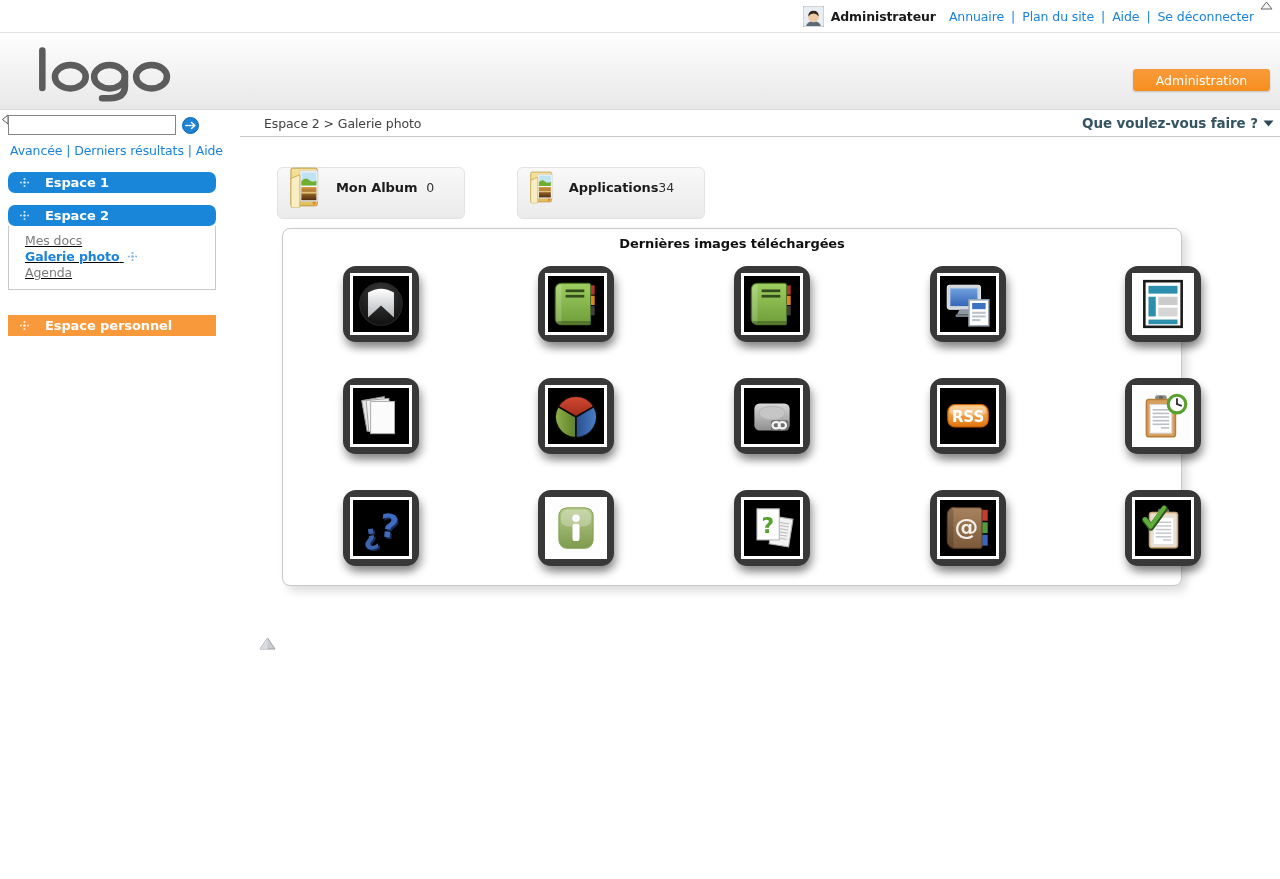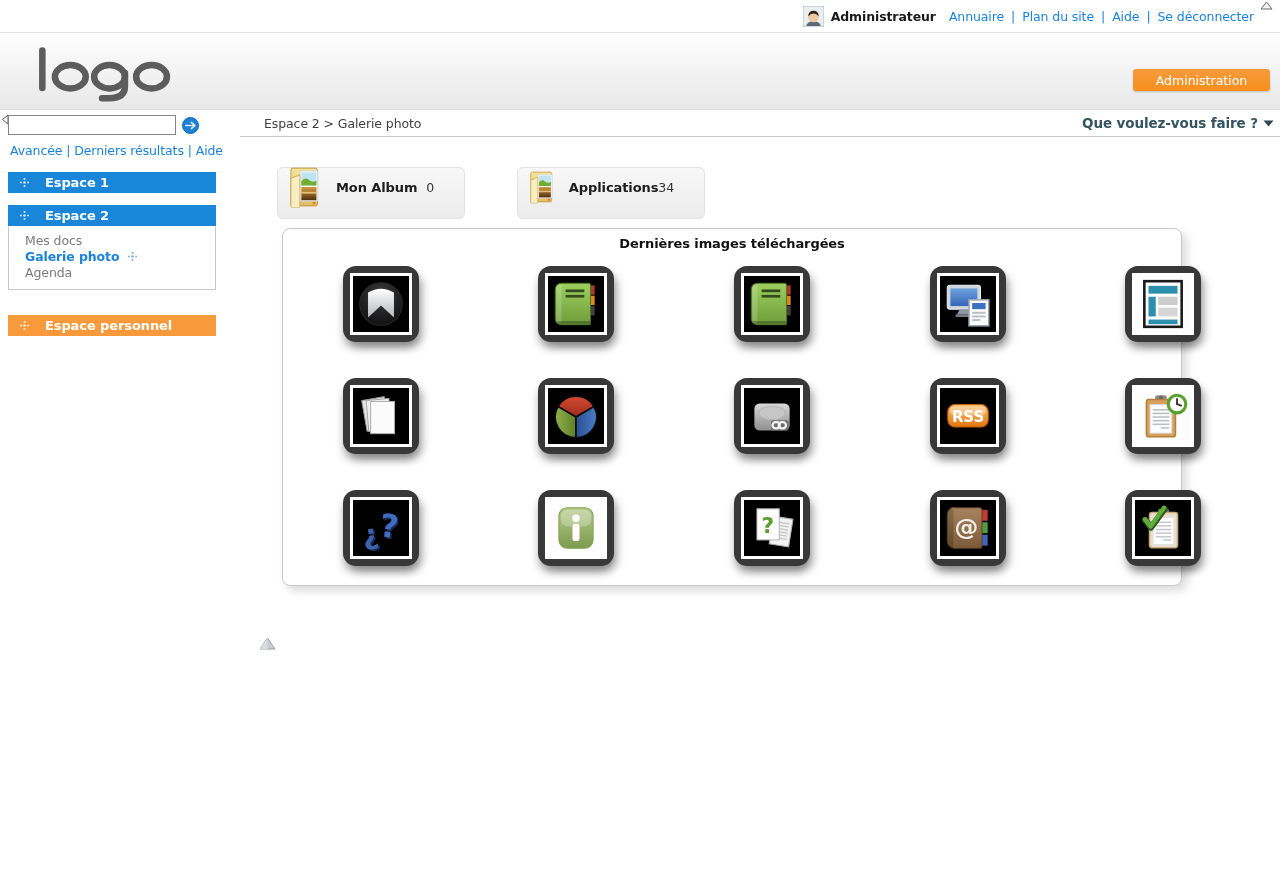--- a/index.html
+++ b/index.html
@@ -22,24 +22,24 @@
 
   
   .sidebar { position:absolute; left:0; top:110px; width:240px; height:769px; }
   .collapse-side { position:absolute; left:1px; top:4px; cursor:pointer; }
   .search-input { position:absolute; left:8px; top:5px; width:168px; height:20px; border:1px solid #848484; font-size:12px; padding:0 4px; font-family:inherit; }
   .search-go { position:absolute; left:182px; top:7px; width:17px; height:17px; cursor:pointer; }
   .search-links { position:absolute; left:10px; top:33px; font-size:12.5px; color:var(--link-blue,#1b82dc); white-space:nowrap; }
   .search-links a { color:var(--link-blue,#1b82dc); text-decoration:none; cursor:pointer; }
   .side-bar-item { position:absolute; left:8px; width:208px; height:21px; color:#fff; font-size:13px; font-weight:bold;
     display:flex; align-items:center; padding-left:12px; cursor:pointer; }
-  .bar-blue { background:var(--accent-blue,#1a86d9); }
+  .bar-blue { background:var(--accent-blue,#1a86d9);border-radius:7px; }
   .bar-orange { background:var(--accent-orange,#f89a3c); }
   .bar-label { margin-left:16px; }
-  .side-items { position:absolute; left:8px; top:116px; width:208px; height:64px; background:#fff; border:1px solid #c9c9c9; border-top:none; padding:7px 0 0 16px; font-size:12.5px; }
+  .side-items { position:absolute; left:8px; top:116px; width:208px; height:64px; background:#fff; border:1px solid #c9c9c9; border-top:none; padding:7px 0 0 16px; font-size:12.5px;text-decoration:underline; }
   .side-item { color:#7b7b7b; line-height:16px; cursor:pointer; }
   .side-item.active { color:var(--link-blue,#1b82dc); font-weight:bold; }
 
   
   .main { position:absolute; left:240px; top:110px; width:1040px; height:769px; }
   .crumb-row { position:absolute; left:0; top:0; width:1040px; height:27px; border-bottom:1px solid #c9c9c9;
     display:flex; justify-content:space-between; align-items:center; padding:0 6px 0 24px; }
   .breadcrumb { font-size:12.5px; color:#414141; }
   .actions { font-size:13.5px; font-weight:bold; color:var(--action-dark,#335460); display:flex; align-items:center; gap:5px; cursor:pointer; }
 

